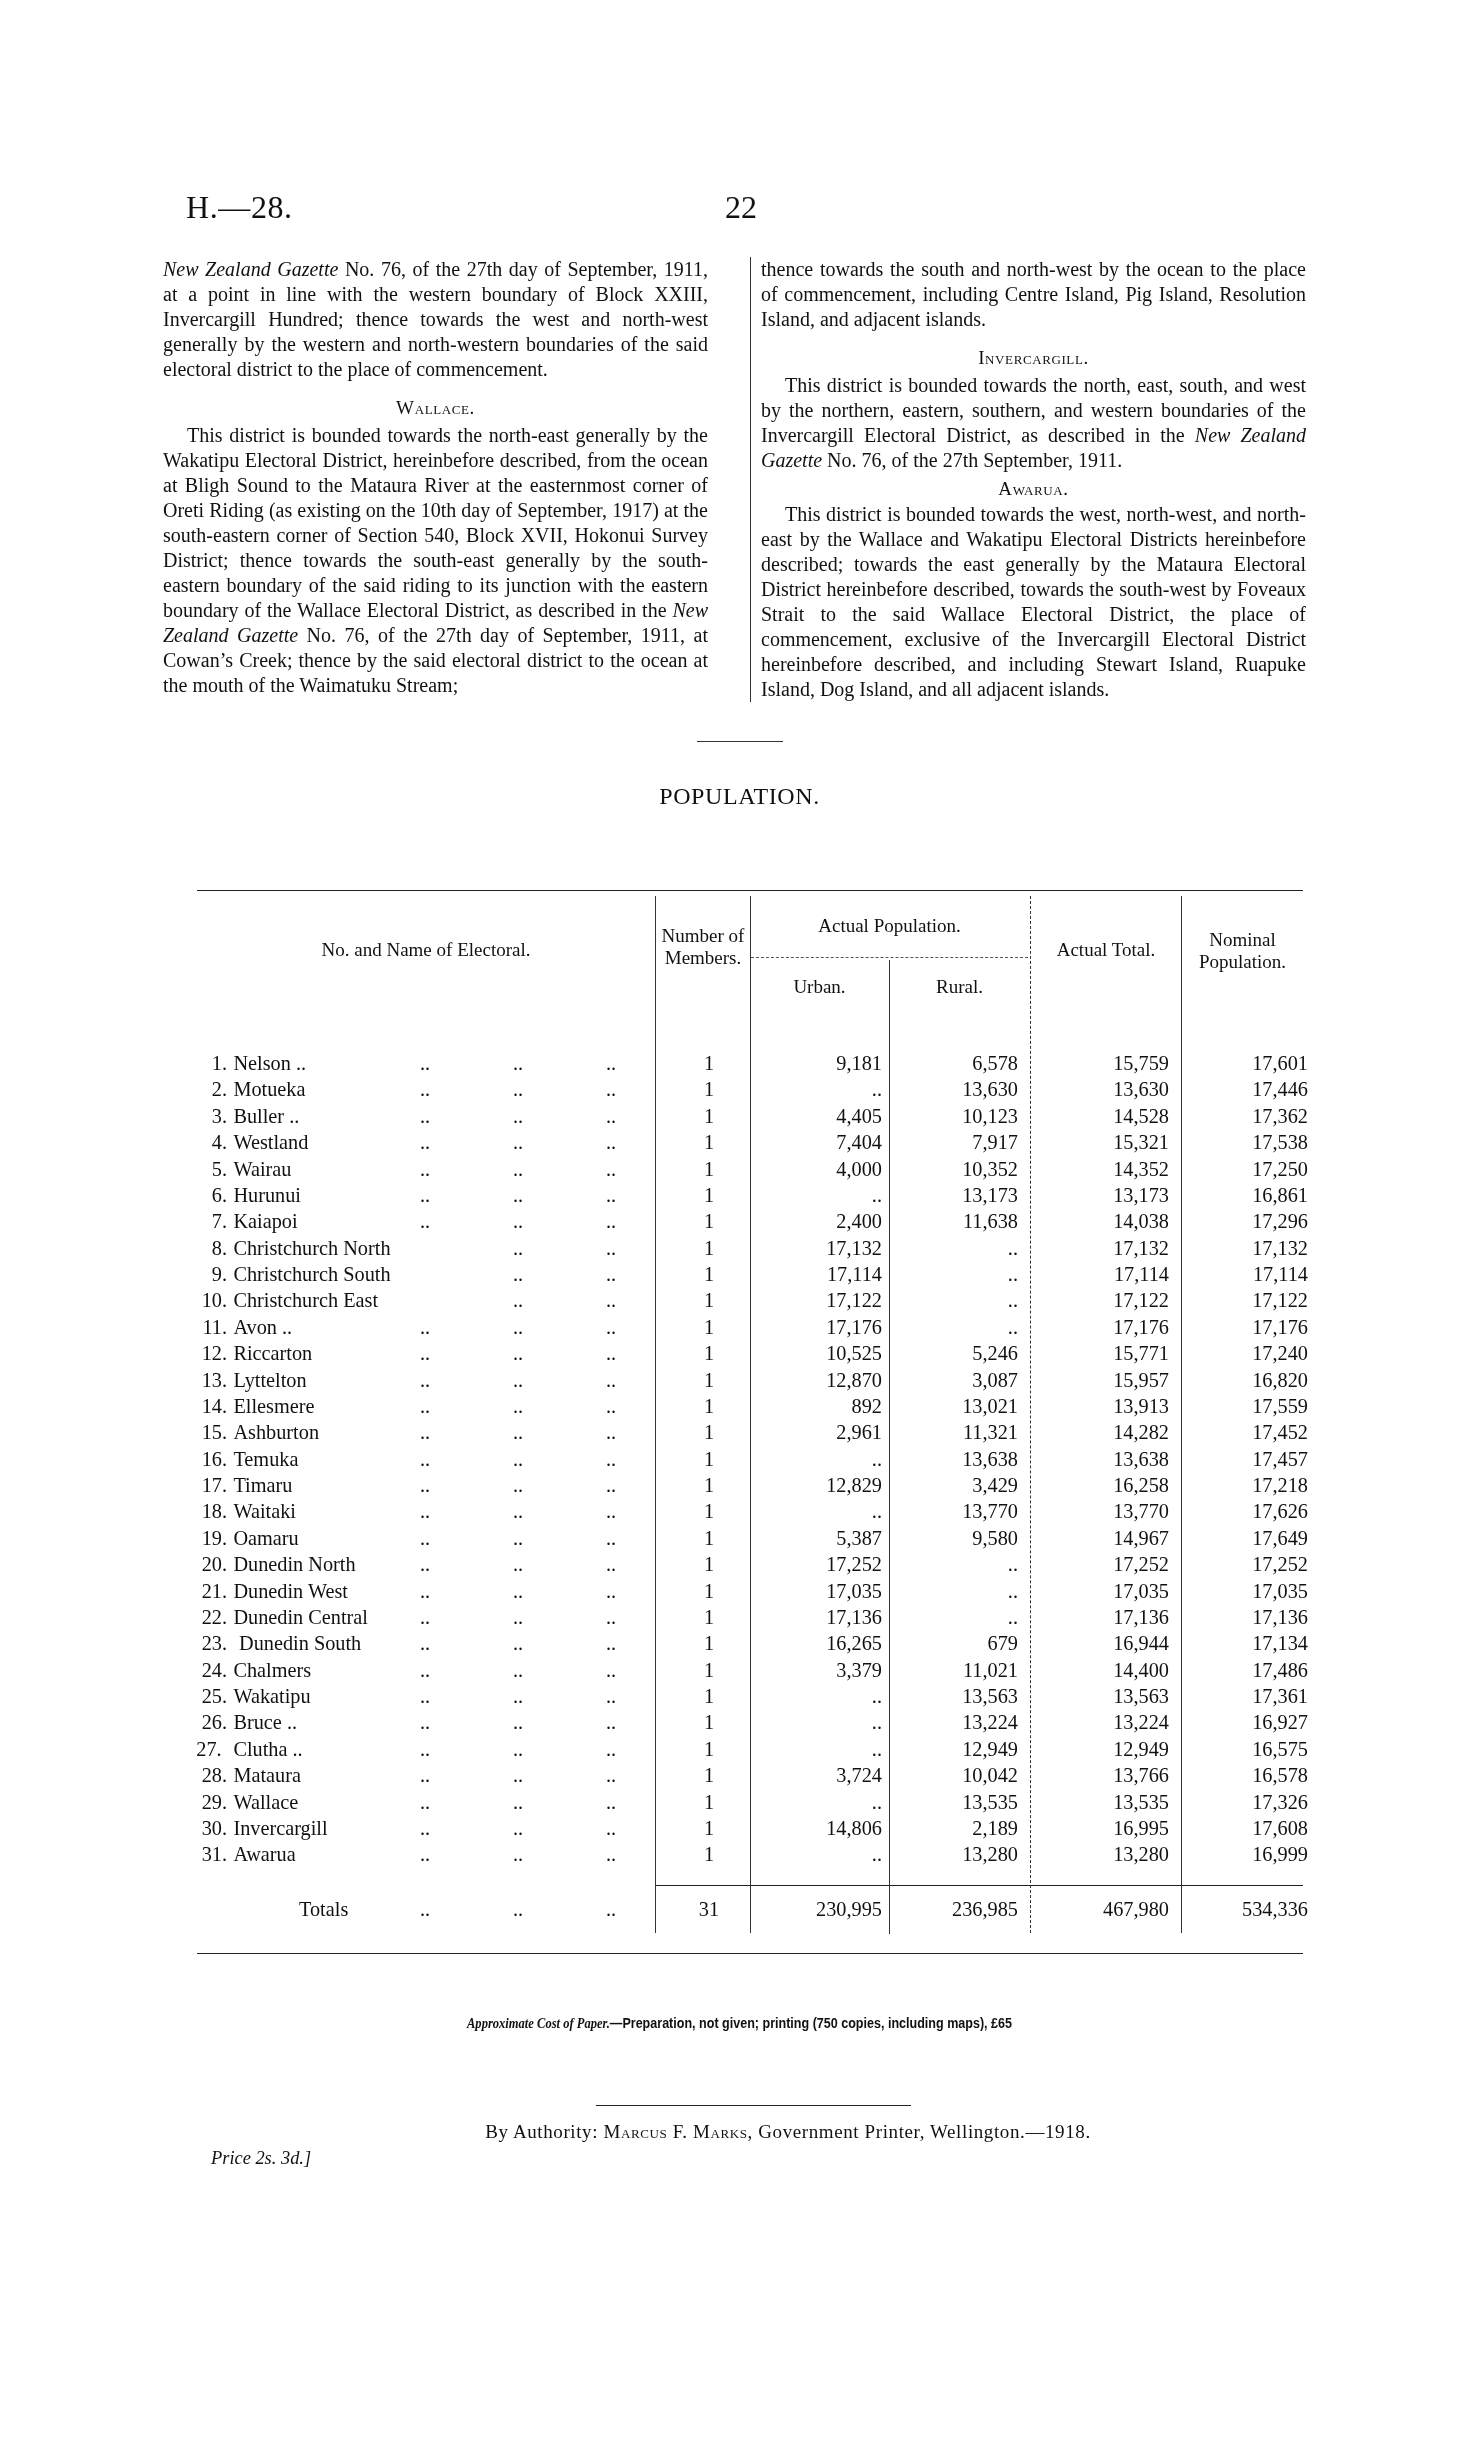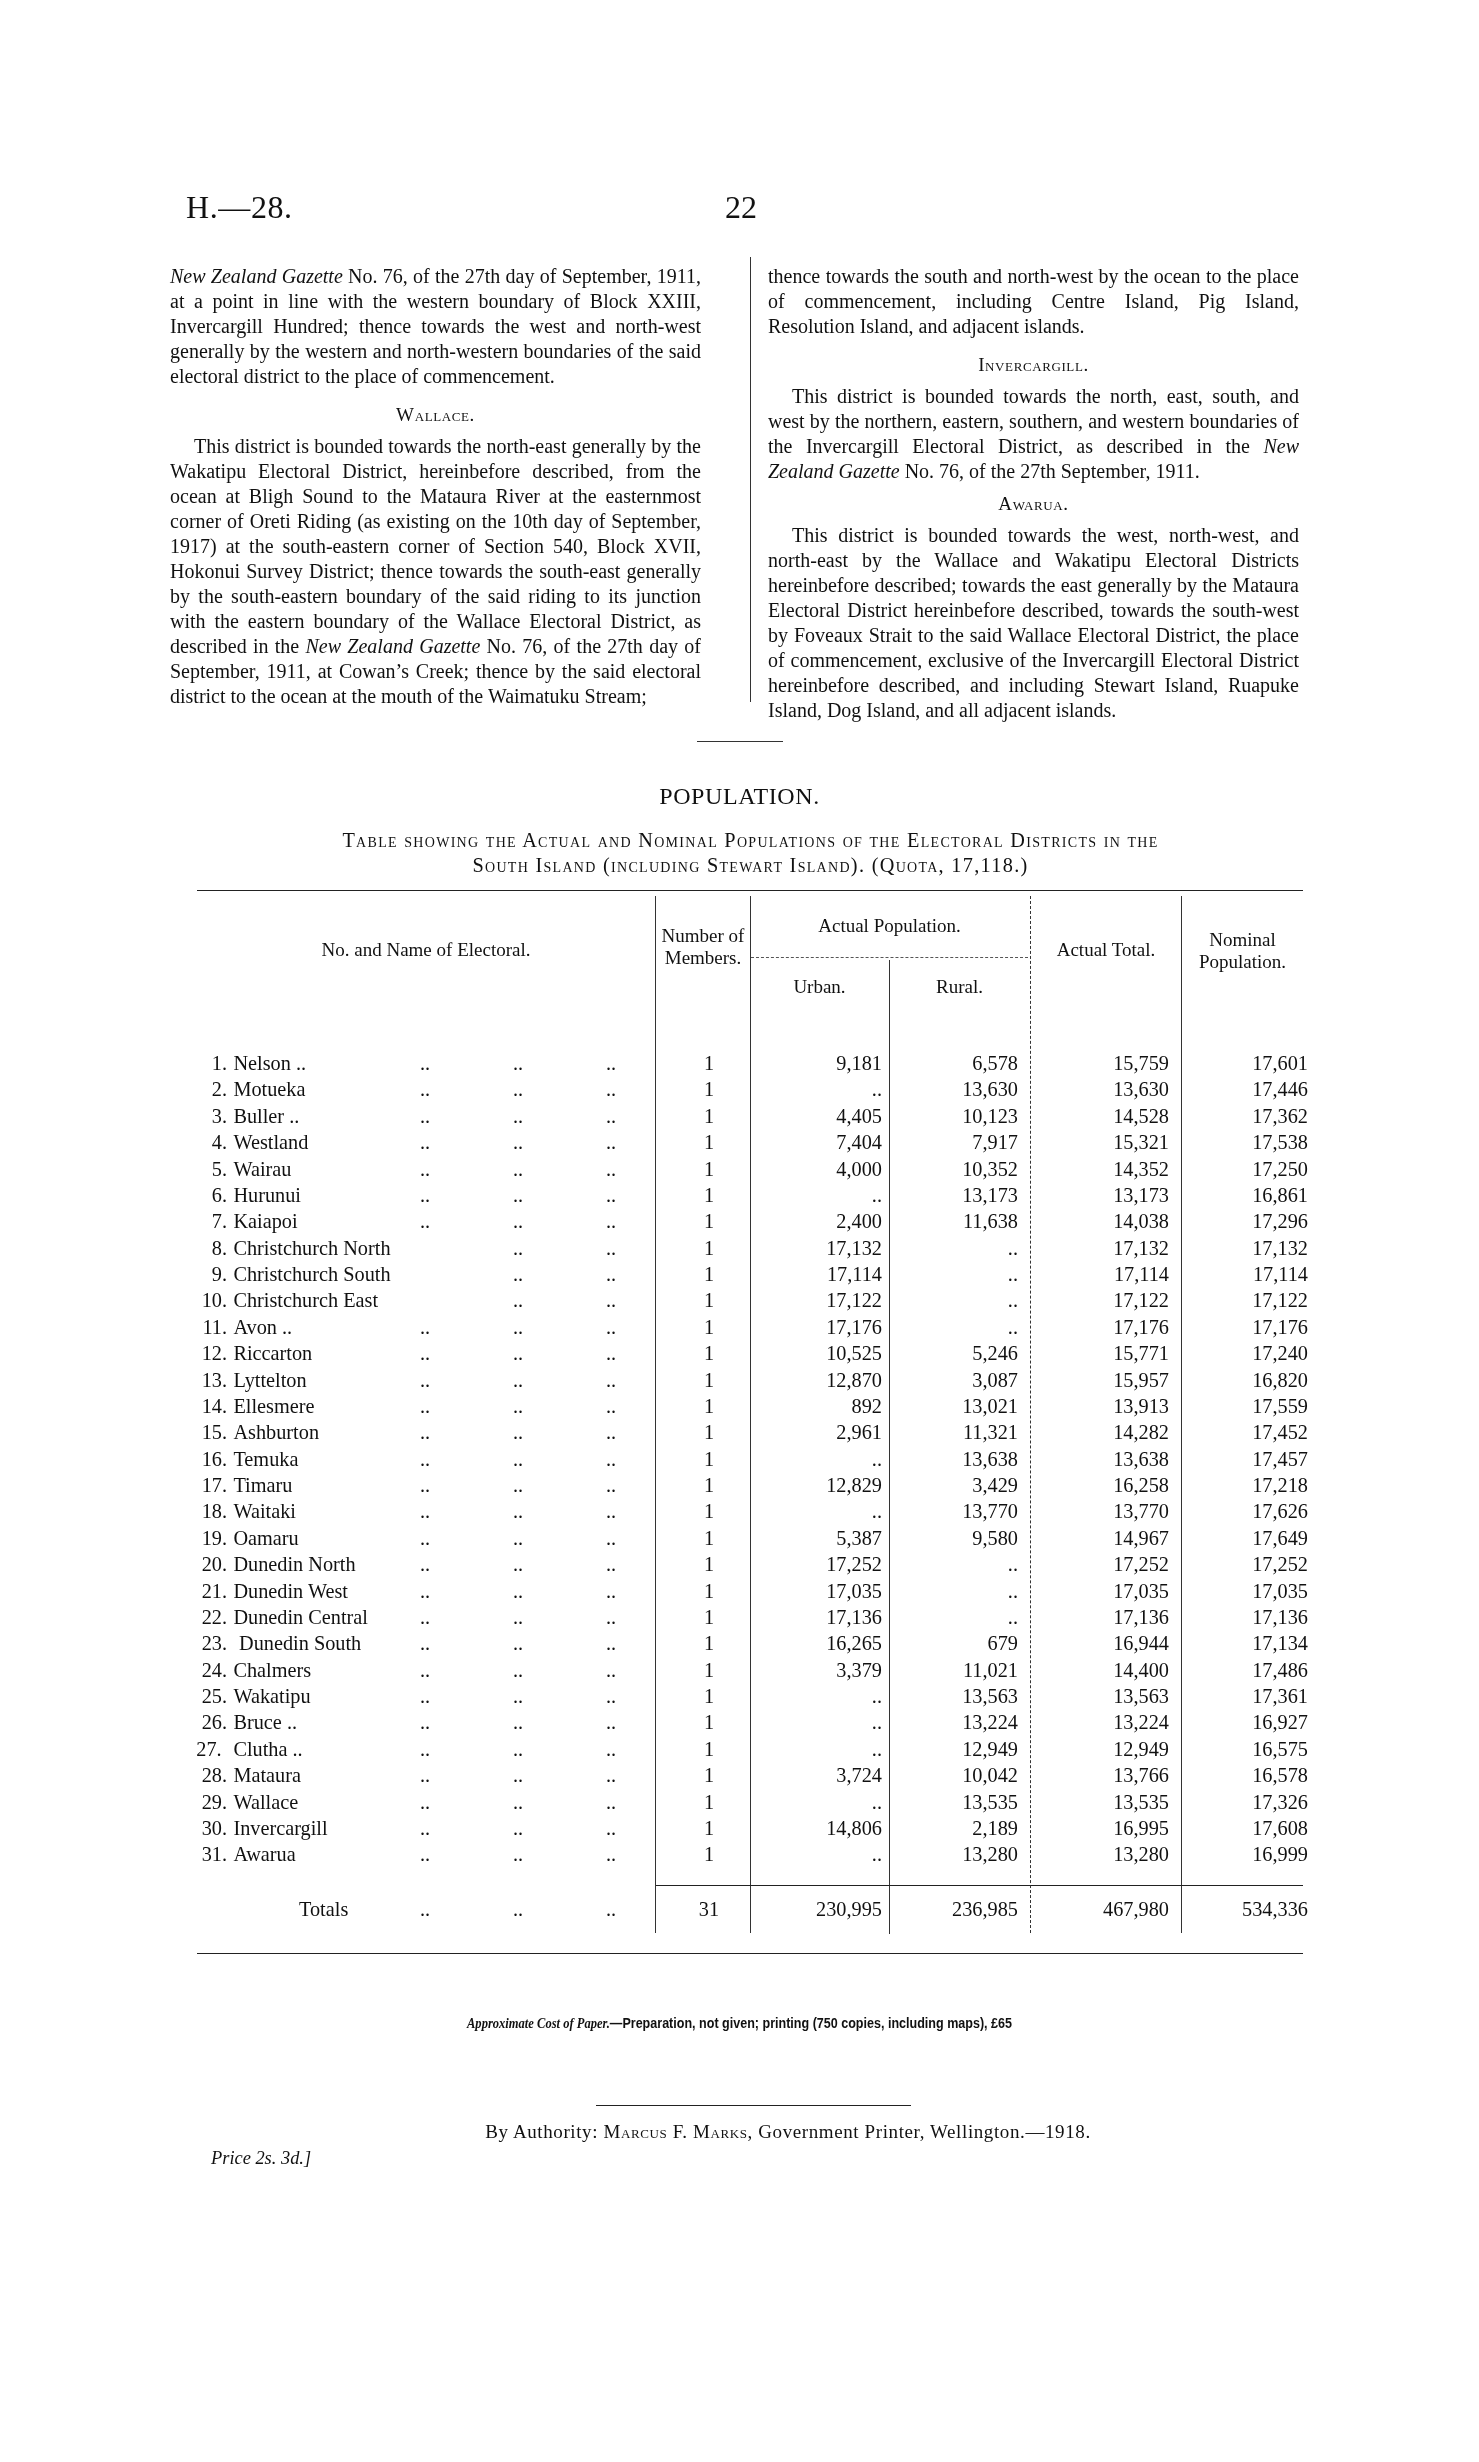--- a/index.html
+++ b/index.html
@@ -4,21 +4,21 @@
 <style>
   html, body { margin:0; padding:0; background:#ffffff; }
   body { width:1479px; height:2462px; position:relative; font-family:"Liberation Serif","DejaVu Serif",serif; color:#111; overflow:hidden; }
   .page { position:absolute; left:0; top:0; width:1479px; height:2462px; }
   .hdr-left { position:absolute; left:186px; top:189px; font-size:32px; letter-spacing:0.6px; }
   .hdr-center { position:absolute; left:725px; top:189px; font-size:32px; }
   .col { position:absolute; top:257px; width:545px; font-size:20px; line-height:25px; text-align:justify; }
   .col.left { left:163px; }
   .col.right { left:761px; }
   .col-rule { position:absolute; left:750px; top:257px; width:0; height:445px; border-left:1.3px solid #333; }
-  .col p { margin:7px; }
+  .col p { margin:0; }
   .col p.indent { text-indent:24px; }
   .sec-head { text-align:center; font-variant:small-caps; letter-spacing:0.6px; margin:12.7px 0 3.8px 0; font-size:19px; }
   .sec-head.tight { margin:2.5px 0 1.3px 0; }
   i { font-style:italic; }
   .short-rule { position:absolute; left:697px; top:741px; width:86px; height:0; border-top:1.3px solid #333; }
   .pop-title { position:absolute; left:0; width:1479px; top:783px; text-align:center; font-size:24px; letter-spacing:0.6px; }
   .pop-sub { position:absolute; left:191px; width:1119px; top:828px; text-align:center; font-size:20.3px; line-height:25.4px; font-variant:small-caps; letter-spacing:1.3px; }
   .table-top-rule { position:absolute; left:197px; top:890px; width:1106px; border-top:1.3px solid #222; }
   .table-bottom-rule { position:absolute; left:197px; top:1953px; width:1106px; border-top:1.9px solid #222; }
   .vline { position:absolute; width:0; border-left:1.3px solid #333; }
@@ -63,24 +63,20 @@
     <p>thence towards the south and north-west by the ocean to the place of commencement, including Centre Island, Pig Island, Resolution Island, and adjacent islands.</p>
     <div class="sec-head">Invercargill.</div>
     <p class="indent"><span>This district is bounded towards the north, east, south, and west by the northern, eastern, southern, and western boundaries of the Invercargill Electoral District, as described in the </span><i>New Zealand Gazette</i><span> No. 76, of the 27th September, 1911.</span></p>
     <div class="sec-head tight">Awarua.</div>
     <p class="indent">This district is bounded towards the west, north-west, and north-east by the Wallace and Wakatipu Electoral Districts hereinbefore described; towards the east generally by the Mataura Electoral District hereinbefore described, towards the south-west by Foveaux Strait to the said Wallace Electoral District, the place of commencement, exclusive of the Invercargill Electoral District hereinbefore described, and including Stewart Island, Ruapuke Island, Dog Island, and all adjacent islands.</p>
   </div>
 
   <div class="short-rule"></div>
 
   <div class="pop-title">POPULATION.</div>
-  <div class="pop-sub">
-    <div>Table showing the Actual and Nominal Populations of the Electoral Districts in the</div>
-    <div>South Island (including Stewart Island).   (Quota, 17,118.)</div>
-  </div>
 
   <div class="table-top-rule"></div>
 
   <div class="vline" style="left:655px; top:896px; height:1037px;"></div>
   <div class="vline" style="left:750px; top:896px; height:1037px;"></div>
   <div class="vline" style="left:889px; top:960px; height:974px;"></div>
   <div class="vline" style="left:1030px; top:896px; height:1037px; border-left-style:dashed;"></div>
   <div class="vline" style="left:1181px; top:896px; height:1037px;"></div>
   <div class="hline" style="left:751px; top:957px; width:277px;"></div>
 

